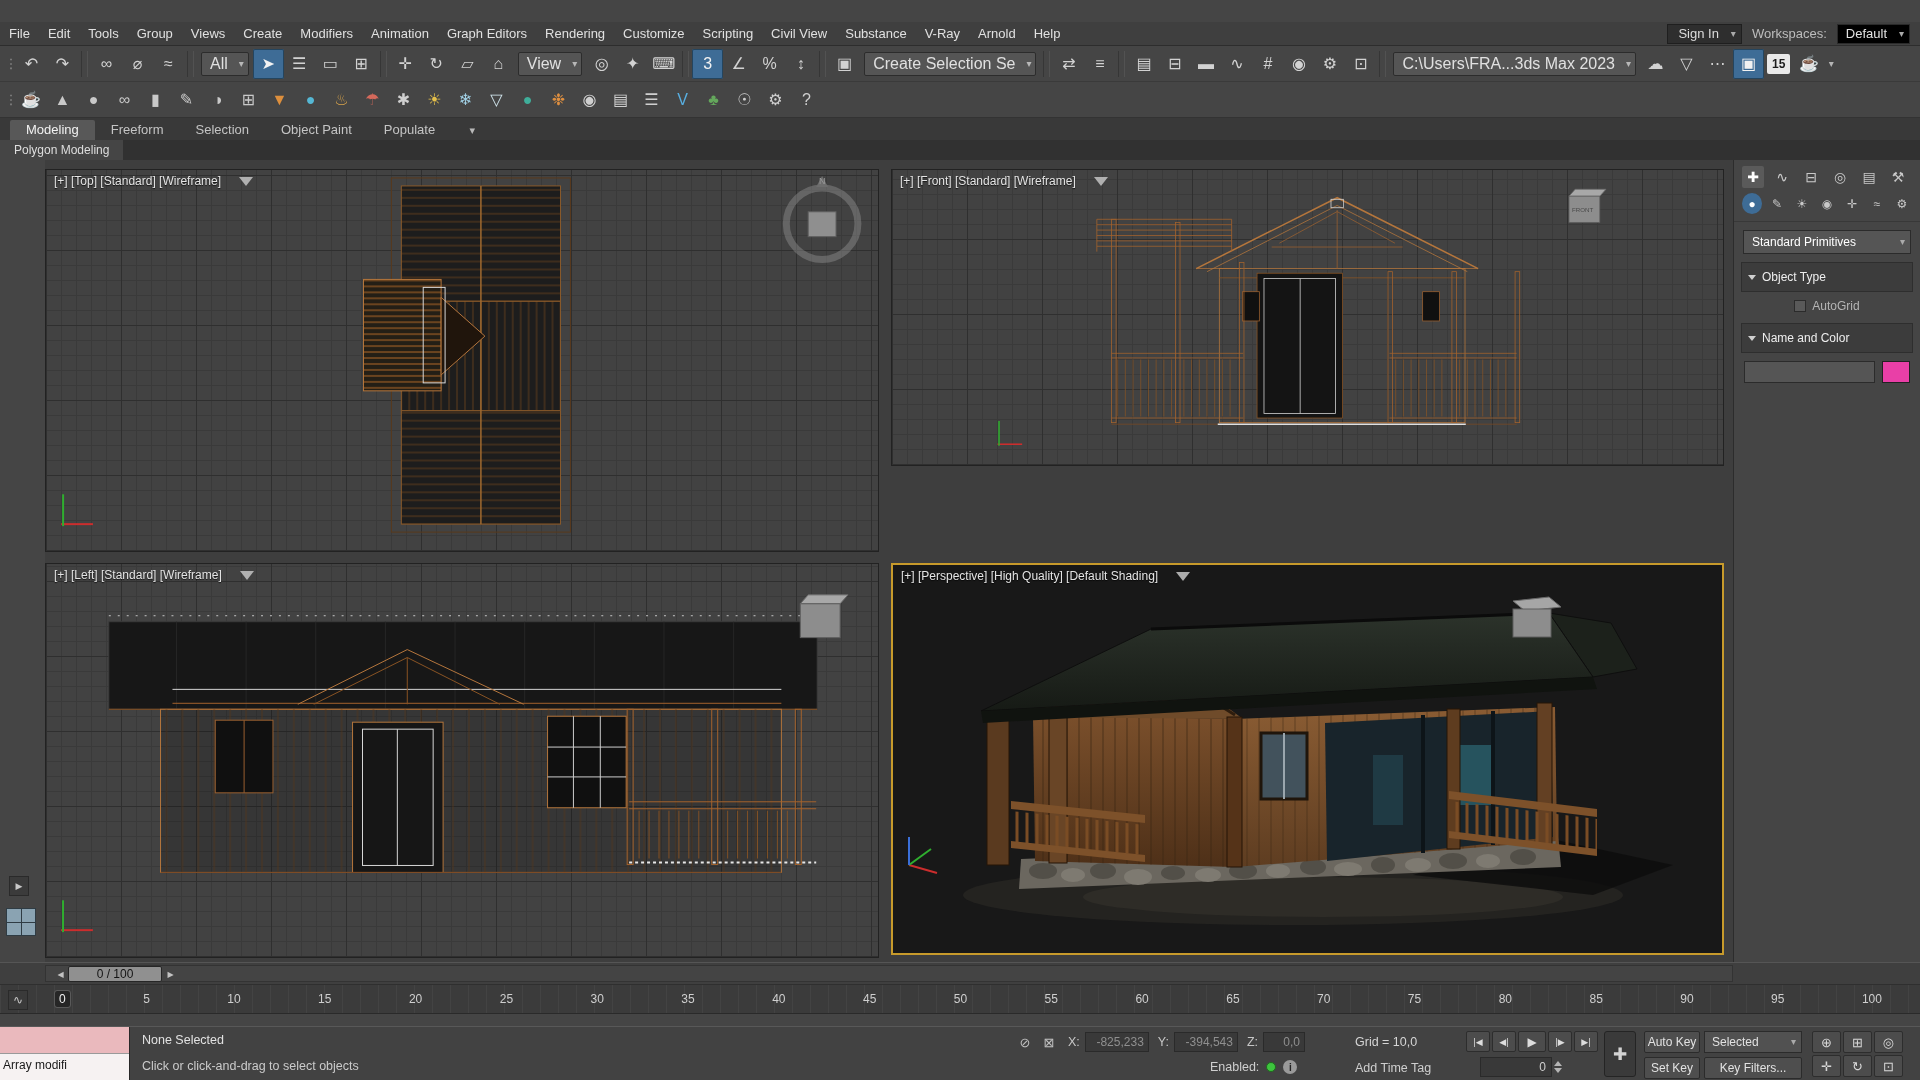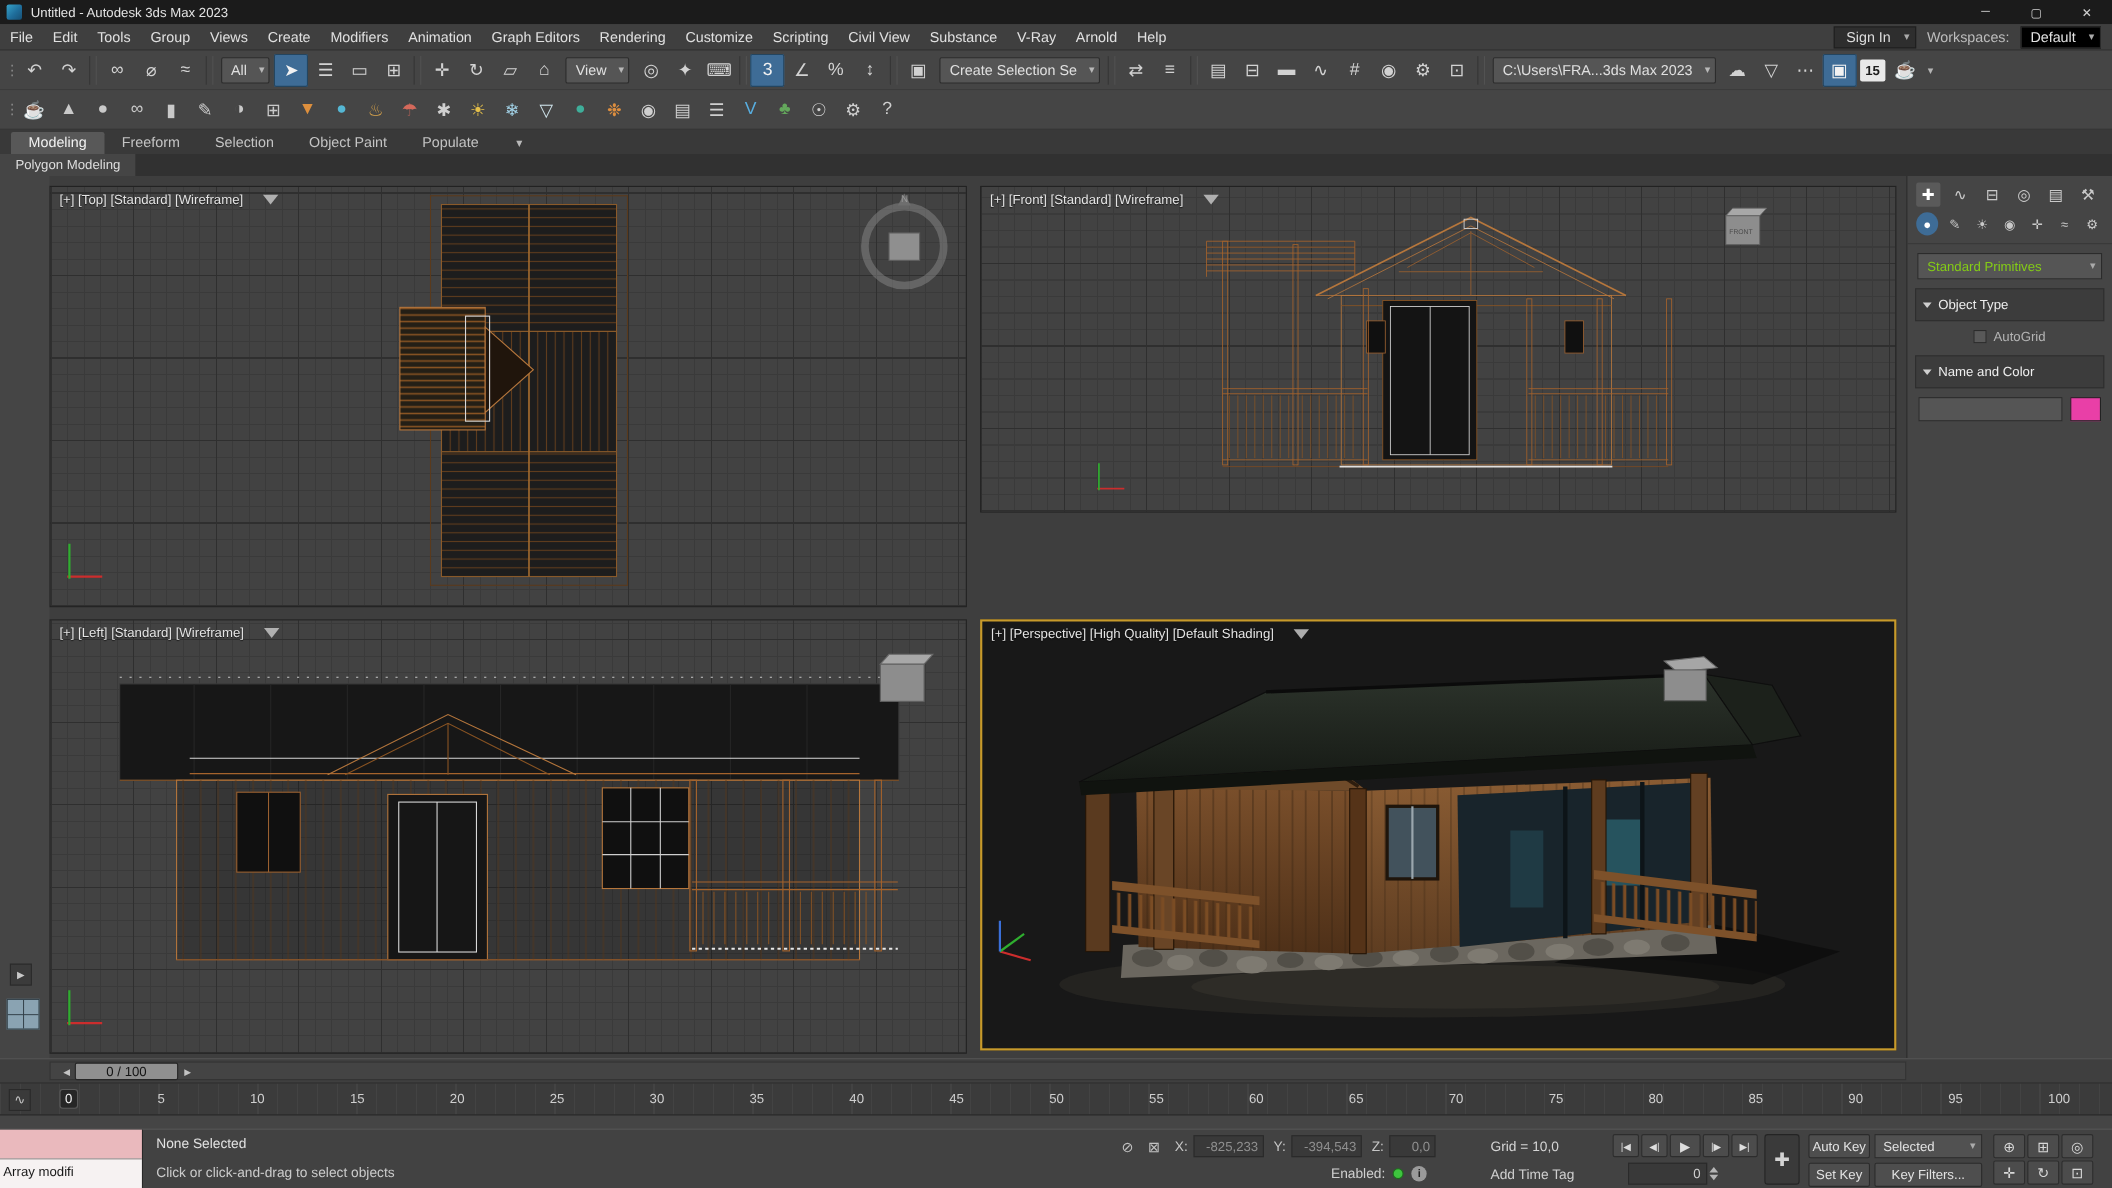--- a/index.html
+++ b/index.html
@@ -21,21 +21,21 @@
   .dd-caret::after { content:"▾"; position:absolute; right:5px; top:50%; transform:translateY(-55%); font-size:10px; color:#aaa; }
   .ws-label { color:#bdbdbd; }
   .ws-dd { position:relative; background:#000000; border:1px solid #2a2a2a; padding:1px 22px 2px 8px; color:#e2e2e2; }
 
   
   .toolbar { position:absolute; left:0; right:0; height:36px; background:#454545; display:flex; align-items:center; padding-left:4px; }
   #toolbar1 { top:46px; border-bottom:1px solid #3a3a3a; }
   #toolbar2 { top:82px; border-bottom:1px solid #333; }
   .titem { width:31px; height:30px; display:flex; align-items:center; justify-content:center; font-size:16px; color:#d2d2d2; border-radius:2px; flex:0 0 auto; }
   .titem.active { background:#3e6c96; box-shadow:inset 0 0 0 1px #24455f; color:#f2f2f2; }
-  .titem.dd { width:auto; height:24px; background:#555; border:1px solid #2c2c2c; font-size:13px; padding:0 20px 0 8px; position:relative; margin:0 4px; color:#e0e0e0; }
+  .titem.dd { width:auto; height:24px; background:#555; border:1px solid #2c2c2c; font-size:16px; padding:0 20px 0 8px; position:relative; margin:0 4px; color:#e0e0e0; }
   .titem.dd::after { content:"▾"; position:absolute; right:4px; top:50%; transform:translateY(-55%); font-size:10px; color:#b8b8b8; }
   .titem.sep { width:7px; height:26px; border-left:1px solid #363636; border-right:1px solid #525252; margin:0 3px; border-radius:0; }
   .titem.grip { width:12px; color:#8d8d8d; font-size:13px; letter-spacing:-2px; }
   .titem.badge { width:auto; height:20px; background:#e9e9e9; color:#1d1d1d; font-weight:bold; font-size:12px; padding:0 5px; margin:0 3px; }
   .titem.tiny { width:14px; font-size:10px; color:#b5b5b5; }
 
   
   .ribbon-tabs { position:absolute; top:118px; left:0; right:0; height:22px; background:#393939; display:flex; align-items:flex-end; padding-left:10px; font-size:13px; }
   .rtab { padding:2px 16px 3px; color:#c4c4c4; }
   .rtab.active { background:#585858; color:#f2f2f2; border-radius:2px 2px 0 0; }
@@ -65,21 +65,21 @@
   .scene { position:absolute; inset:0; width:100%; height:100%; }
 
   
   .cmdpanel { position:absolute; left:1733px; top:0; width:187px; height:802px; background:#454545; border-left:1px solid #2c2c2c; font-size:12px; }
   .ptabs { display:flex; gap:7px; padding:6px 8px 3px; }
   .ptab { width:22px; height:22px; display:flex; align-items:center; justify-content:center; font-size:14px; color:#c9c9c9; border-radius:2px; }
   .ptab.active { background:#5a5a5a; color:#fff; }
   .psubtabs { display:flex; gap:5px; padding:2px 8px 7px; border-bottom:1px solid #383838; }
   .psub { width:21px; height:21px; display:flex; align-items:center; justify-content:center; font-size:12px; color:#c9c9c9; border-radius:50%; }
   .psub.active { background:#3e6c96; color:#fff; }
-  .prim-dd { position:relative; margin:8px 9px 4px; height:24px; background:#555; border:1px solid #2b2b2b; display:flex; align-items:center; padding:0 22px 0 8px; color:#84cc16; }
+  .prim-dd { position:relative; margin:8px 9px 4px; height:24px; background:#555; border:1px solid #2b2b2b; display:flex; align-items:center; padding:0 22px 0 8px; color:#ffffff; }
   .rollout-header { margin:8px 7px 0; height:22px; background:#3c3c3c; border:1px solid #2e2e2e; display:flex; align-items:center; gap:6px; padding:14px 6px; color:#eee; }
   .roll-arrow { width:0; height:0; border-left:4px solid transparent; border-right:4px solid transparent; border-top:5px solid #cfcfcf; }
   .autogrid-row { display:flex; align-items:center; justify-content:center; gap:6px; padding:7px 0 2px; color:#b4b4b4; }
   .checkbox { width:12px; height:12px; background:#595959; border:1px solid #2b2b2b; }
   .obj-grid { display:flex; flex-wrap:wrap; gap:7px 8px; padding:7px 10px; justify-content:center; }
   .obj-btn { width:78px; height:22px; background:#575757; border:1px solid #2b2b2b; border-radius:3px; box-shadow:inset 0 1px 0 #6d6d6d; display:flex; align-items:center; justify-content:center; color:#e6e6e6; }
   .name-row { display:flex; gap:7px; padding:8px 10px; }
   .name-input { flex:1; height:22px; background:#555; border:1px solid #2b2b2b; }
   .color-swatch { width:28px; height:22px; border:1px solid #222; }
 
@@ -131,30 +131,20 @@
   .keyfilters { left:1704px; top:30px; width:98px; }
   .selset-dd { position:relative; width:98px; height:22px; background:#515151; border:1px solid #2b2b2b; color:#e2e2e2; display:flex; align-items:center; padding:0 18px 0 7px; font-size:12px; }
   .navcluster { position:absolute; left:1812px; top:4px; display:flex; flex-wrap:wrap; gap:2px; width:96px; }
   .nav-btn { width:29px; height:22px; background:#4c4c4c; border:1px solid #2d2d2d; border-radius:2px; color:#d8d8d8; font-size:13px; display:flex; align-items:center; justify-content:center; }
 </style>
 </head>
 <body>
 
 <div id="app">
 
-  <div class="titlebar">
-    <span class="app-logo"></span>
-    <span>Untitled - Autodesk 3ds Max 2023</span>
-    <div class="win-controls">
-
-    <span class="win-btn">─</span>
-        <span class="win-btn">▢</span>
-        <span class="win-btn">✕</span>
-      </div>
-  </div>
 
   <div class="menubar">
     <div style="display:flex">
 
     <span class="menu-item">File</span>
         <span class="menu-item">Edit</span>
         <span class="menu-item">Tools</span>
         <span class="menu-item">Group</span>
         <span class="menu-item">Views</span>
         <span class="menu-item">Create</span>

